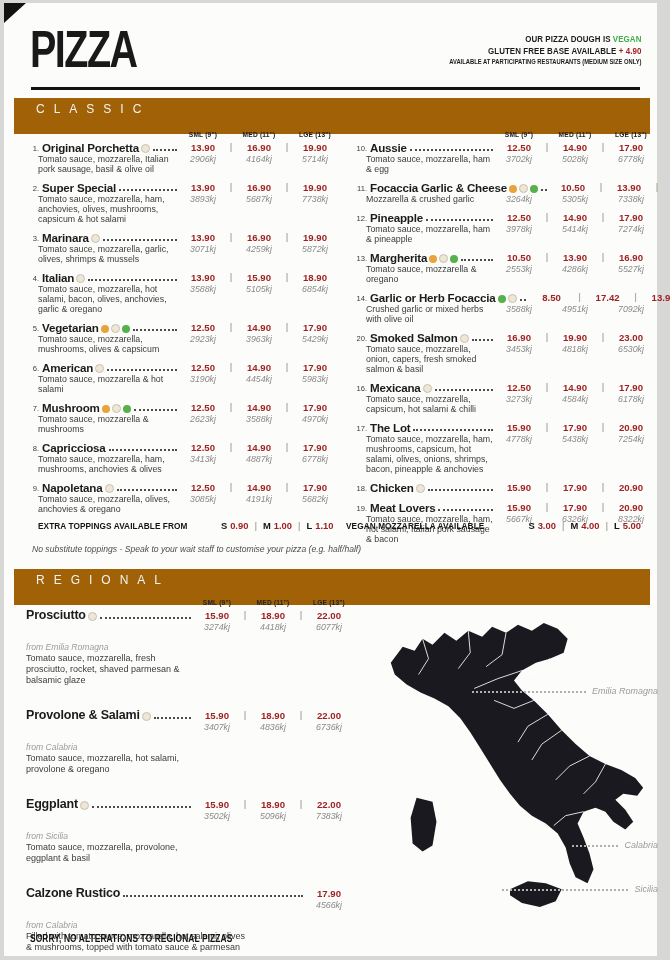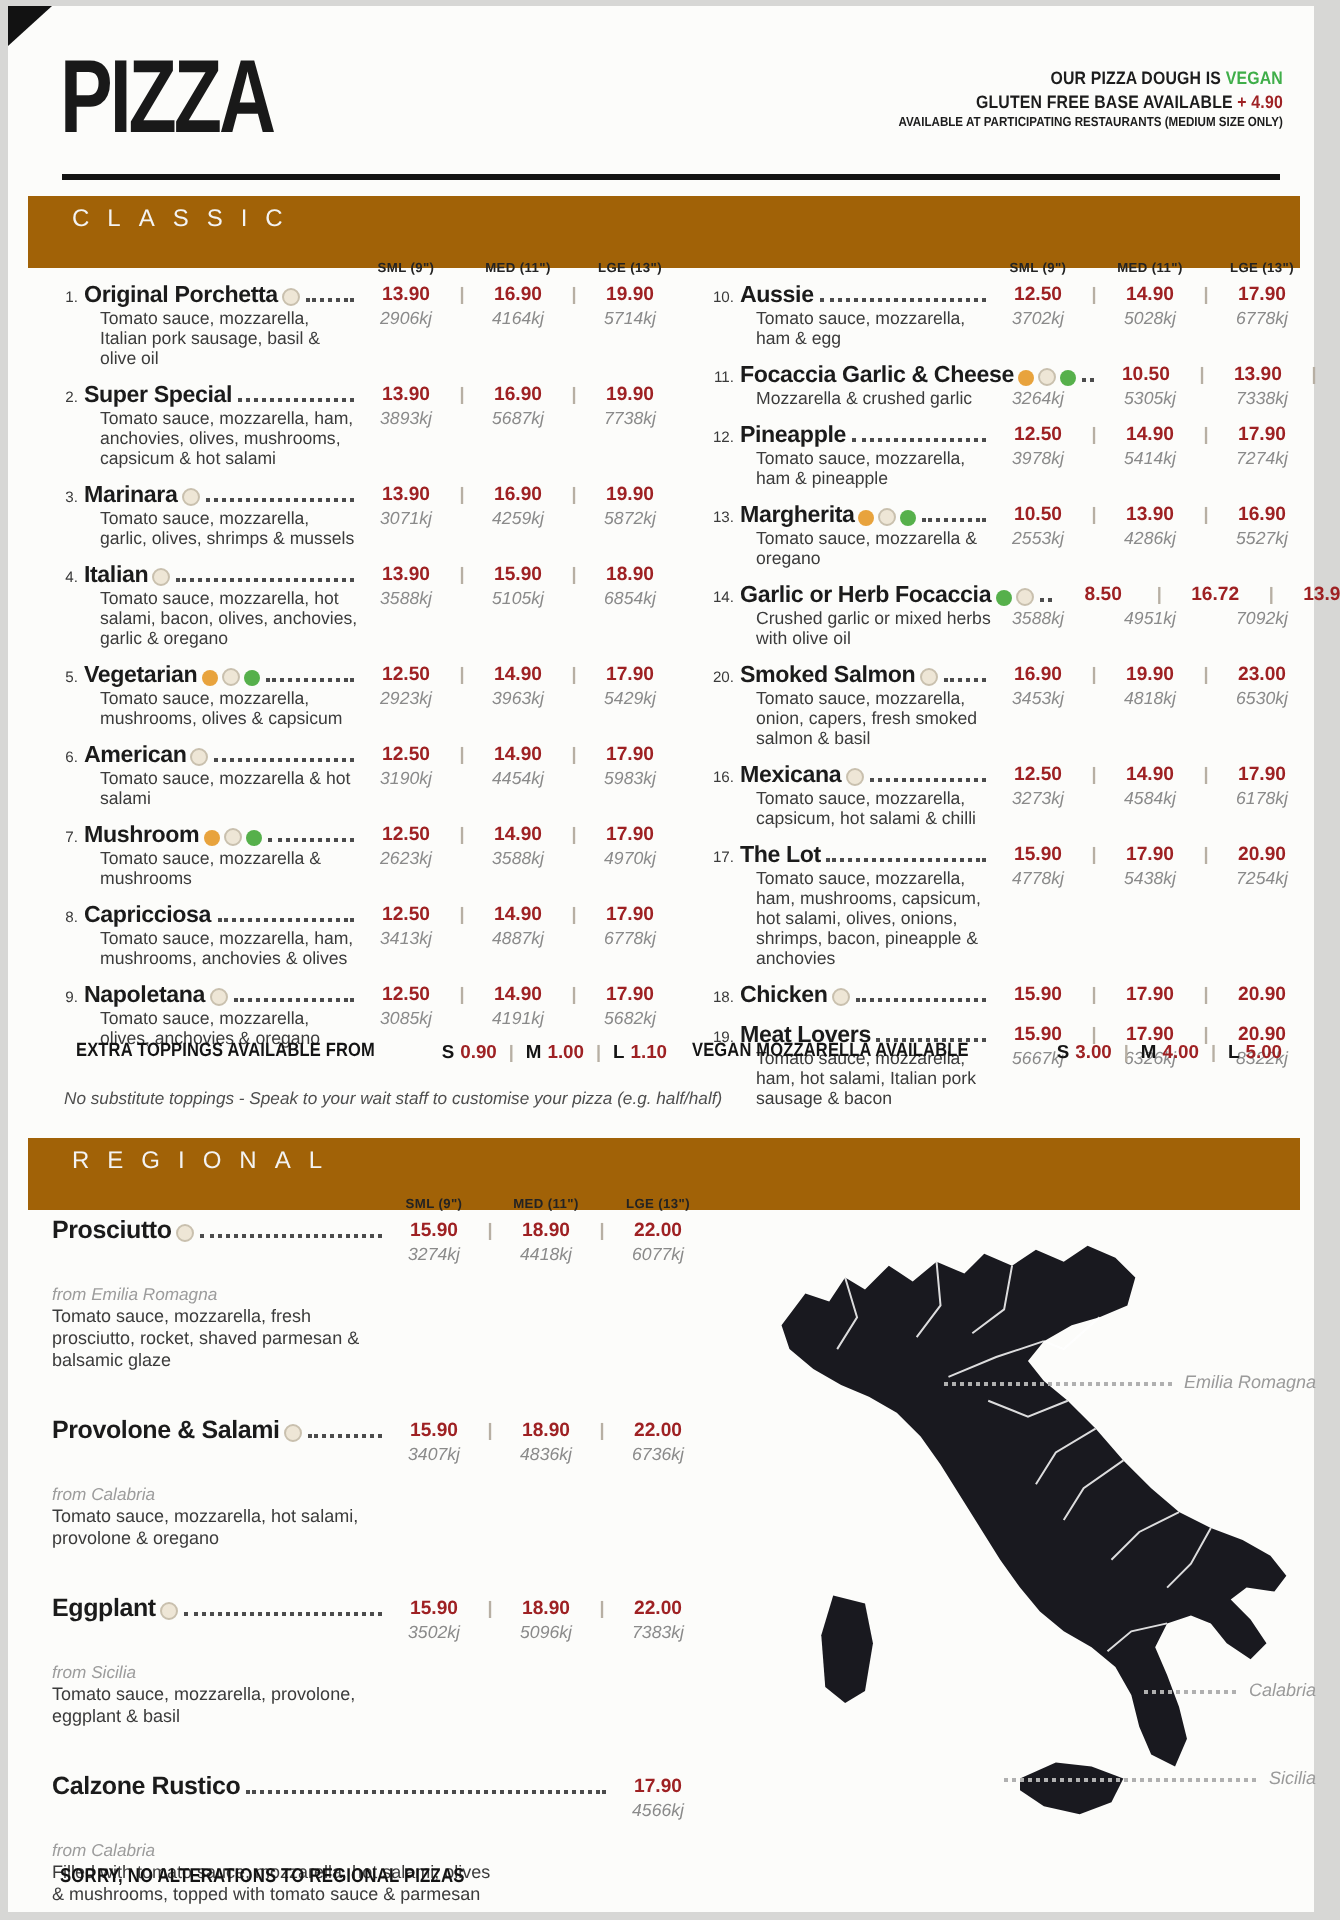--- a/index.html
+++ b/index.html
@@ -44,21 +44,21 @@
   .col-regional .iname{font-size:12.5px;}
   .badge{width:8px;height:8px;border-radius:50%;display:inline-block;margin-left:2px;flex:none;align-self:center;margin-top:2px;}
   .b-orange{background:#e8a33d;}
   .b-grey{background:#eee6d6;border:1px solid #c9c0ae;width:7px;height:7px;}
   .b-green{background:#56b04b;}
   .dots{flex:1;border-bottom:2px dotted #4c4c4c;margin:0 3px 3px 3px;min-width:6px;}
   .prices{display:flex;flex:none;}
   .price-cell{width:46px;text-align:center;font-size:9.6px;font-weight:bold;color:#9e2123;line-height:13px;}
   .price-sep{width:10px;text-align:center;font-size:9px;font-weight:bold;color:#b7afa3;line-height:13px;}
   .row2{display:flex;justify-content:space-between;align-items:flex-start;margin-top:0;}
-  .left2{margin-left:24px;flex:1;}
+  .left2{margin-left:12px;flex:1;}
   .col-regional .left2{margin-left:0;}
   .origin{font-size:8.6px;font-style:italic;color:#9c9c9c;line-height:10px;margin-bottom:1px;margin-top:20px;}
   .desc{font-size:8.8px;color:#3b3b3b;line-height:10px;max-width:168px;}
   .col-regional .desc{max-width:225px;font-size:9px;line-height:11px;}
   .kjs{display:flex;flex:none;}
   .kj-cell{width:46px;text-align:center;font-size:8.8px;font-style:italic;color:#8a8a8a;line-height:10px;}
   .kj-gap{width:10px;}
   
   .extras{position:absolute;left:22px;right:16px;top:517px;display:flex;justify-content:space-between;}
   .ex-half{display:flex;width:48.5%;justify-content:space-between;align-items:center;padding-left:12px;}
@@ -471,21 +471,21 @@
       <div class="item">
         <div class="row1">
           <span class="num">14.</span>
           <span class="iname">Garlic or Herb Focaccia</span>
           <span class="badge b-green"></span>
           <span class="badge b-grey"></span>
           <span class="dots"></span>
           <span class="prices">
             <span class="price-cell">8.50</span>
             <span class="price-sep">|</span>
-            <span class="price-cell">16.72</span>
+            <span class="price-cell">17.42</span>
             <span class="price-sep">|</span>
             <span class="price-cell">13.90</span>
           </span>
         </div>
         <div class="row2">
           <div class="left2">
             <div class="desc">Crushed garlic or mixed herbs with olive oil</div>
           </div>
           <span class="kjs">
             <span class="kj-cell">3588kj</span>

